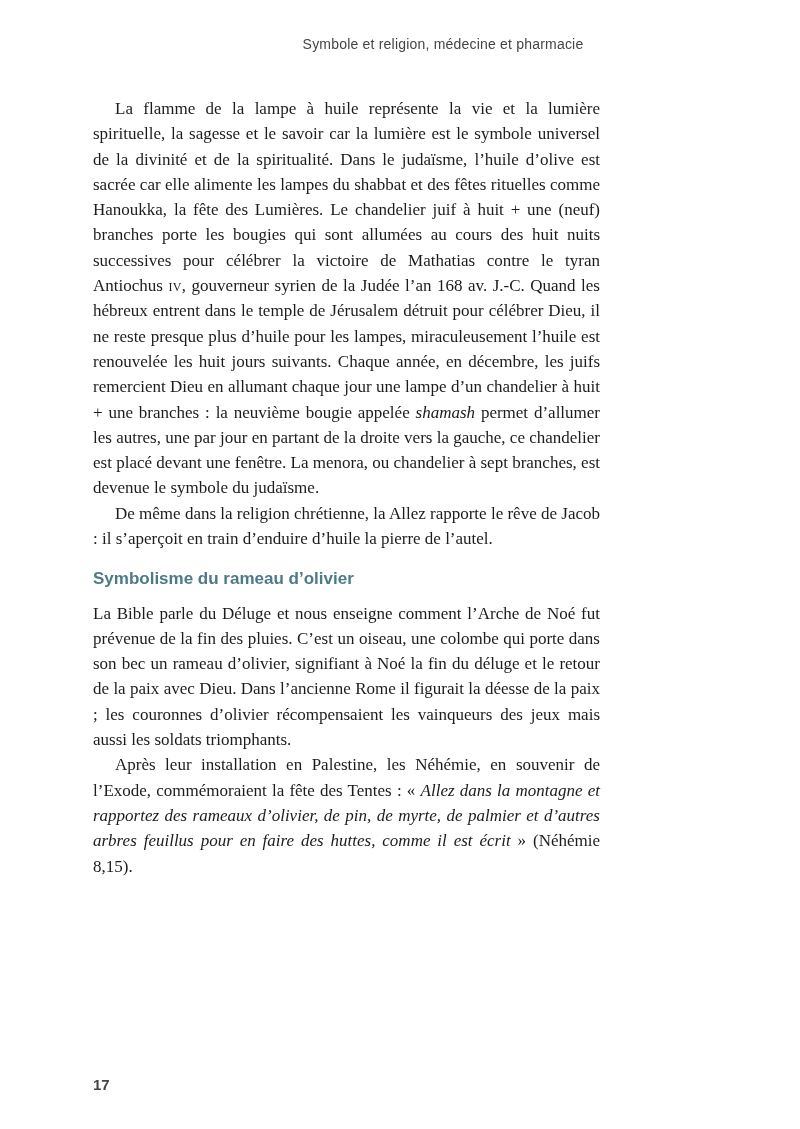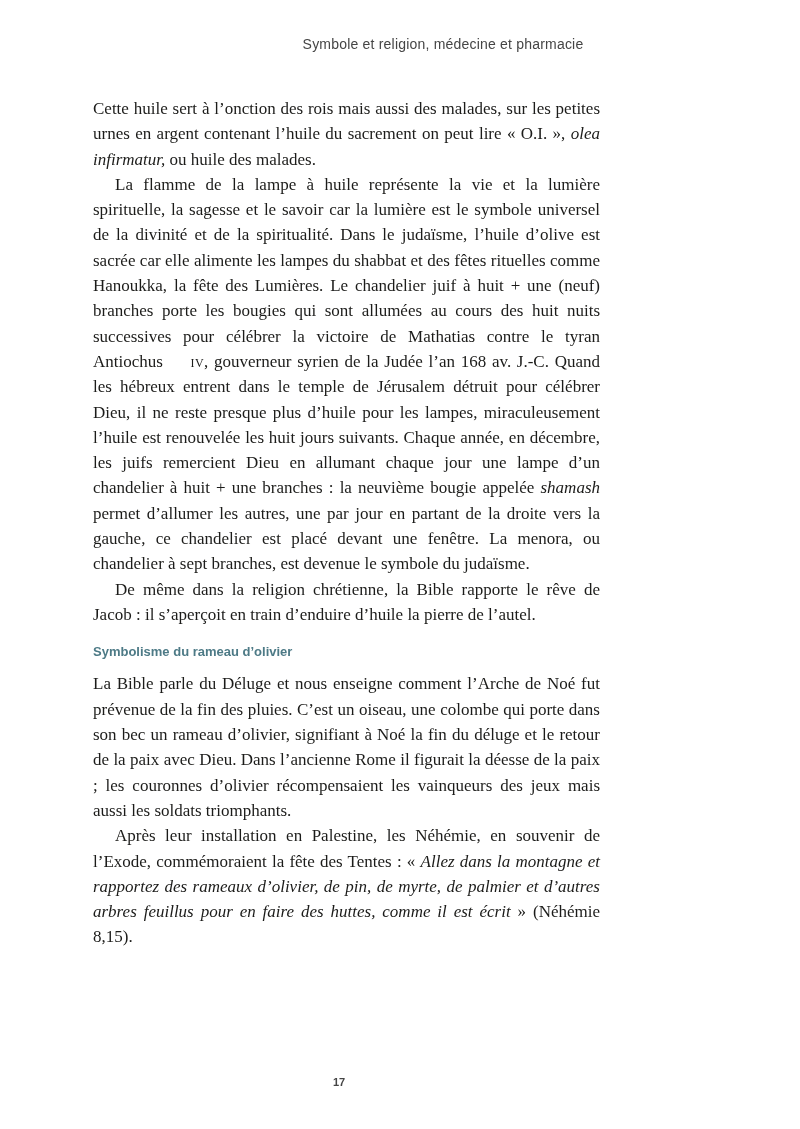--- a/index.html
+++ b/index.html
@@ -32,55 +32,54 @@
       width: 507px;
       color: var(--body_text, #1c1c1a);
       font-size: 17px;
       line-height: 25.3px;
       text-align: justify;
     }
     .para { margin: 0; }
     .para.indent { text-indent: 22px; }
     .section-heading {
       font-family: "Liberation Sans", sans-serif;
-      font-size: 13px;
+      font-size: 17px;
       font-weight: 700;
       line-height: 1.25;
       color: var(--heading, #4d7a86);
       margin: 17px 0 11px 0;
       text-align: left;
     }
     em { font-style: italic; }
-    .smallcaps { font-variant: small-caps; letter-spacing: 0.4px; margin-left: 22px; }
+    .smallcaps { font-variant: small-caps; letter-spacing: 0.4px; }
     .page-number {
       position: absolute;
       top: 1076px;
       left: 93px;
       width: 492px;
-      text-align: center;
+      text-align: left;
       font-family: "Liberation Sans", sans-serif;
       font-weight: 700;
-      font-size: 11px;
+      font-size: 15px;
       color: var(--header_text, #3c3c3c);
     }
   </style>
 </head>
 <body>
 
 <div class="page">
 
   <div class="running-header">Symbole et religion, médecine et pharmacie</div>
 
   <div class="body-col">
 
-    <p class="para"><span>Cette huile sert à l’onction des rois mais aussi des malades, sur les petites urnes en argent contenant l’huile du sacrement on peut lire « O.I. », </span><em>olea infirmatur,</em><span> ou huile des malades.</span></p>
 
     <p class="para indent"><span>La flamme de la lampe à huile représente la vie et la lumière spirituelle, la sagesse et le savoir car la lumière est le symbole universel de la divinité et de la spiritualité. Dans le judaïsme, l’huile d’olive est sacrée car elle alimente les lampes du shabbat et des fêtes rituelles comme Hanoukka, la fête des Lumières. Le chandelier juif à huit + une (neuf) branches porte les bougies qui sont allumées au cours des huit nuits successives pour célébrer la victoire de Mathatias contre le tyran Antiochus </span><span class="smallcaps">iv</span><span>, gouverneur syrien de la Judée l’an 168 av. J.-C. Quand les hébreux entrent dans le temple de Jérusalem détruit pour célébrer Dieu, il ne reste presque plus d’huile pour les lampes, miraculeusement l’huile est renouvelée les huit jours suivants. Chaque année, en décembre, les juifs remercient Dieu en allumant chaque jour une lampe d’un chandelier à huit + une branches : la neuvième bougie appelée </span><em>shamash</em><span> permet d’allumer les autres, une par jour en partant de la droite vers la gauche, ce chandelier est placé devant une fenêtre. La menora, ou chandelier à sept branches, est devenue le symbole du judaïsme.</span></p>
 
-    <p class="para indent"><span>De même dans la religion chrétienne, la Bible rapporte le rêve de Jacob : il s’aperçoit en train d’enduire d’huile la pierre de l’autel.</span></p>
+    <p class="para indent"><span>De même dans la religion chrétienne, la Allez rapporte le rêve de Jacob : il s’aperçoit en train d’enduire d’huile la pierre de l’autel.</span></p>
 
     <h2 class="section-heading">Symbolisme du rameau d’olivier</h2>
 
     <p class="para"><span>La Bible parle du Déluge et nous enseigne comment l’Arche de Noé fut prévenue de la fin des pluies. C’est un oiseau, une colombe qui porte dans son bec un rameau d’olivier, signifiant à Noé la fin du déluge et le retour de la paix avec Dieu. Dans l’ancienne Rome il figurait la déesse de la paix ; les couronnes d’olivier récompensaient les vainqueurs des jeux mais aussi les soldats triomphants.</span></p>
 
 
     <p class="para indent"><span>Après leur installation en Palestine, les Néhémie, en souvenir de l’Exode, commémoraient la fête des Tentes : « </span><em>Allez dans la montagne et rapportez des rameaux d’olivier, de pin, de myrte, de palmier et d’autres arbres feuillus pour en faire des huttes, comme il est écrit</em><span> » (Néhémie 8,15).</span></p>
 
   </div>
 

